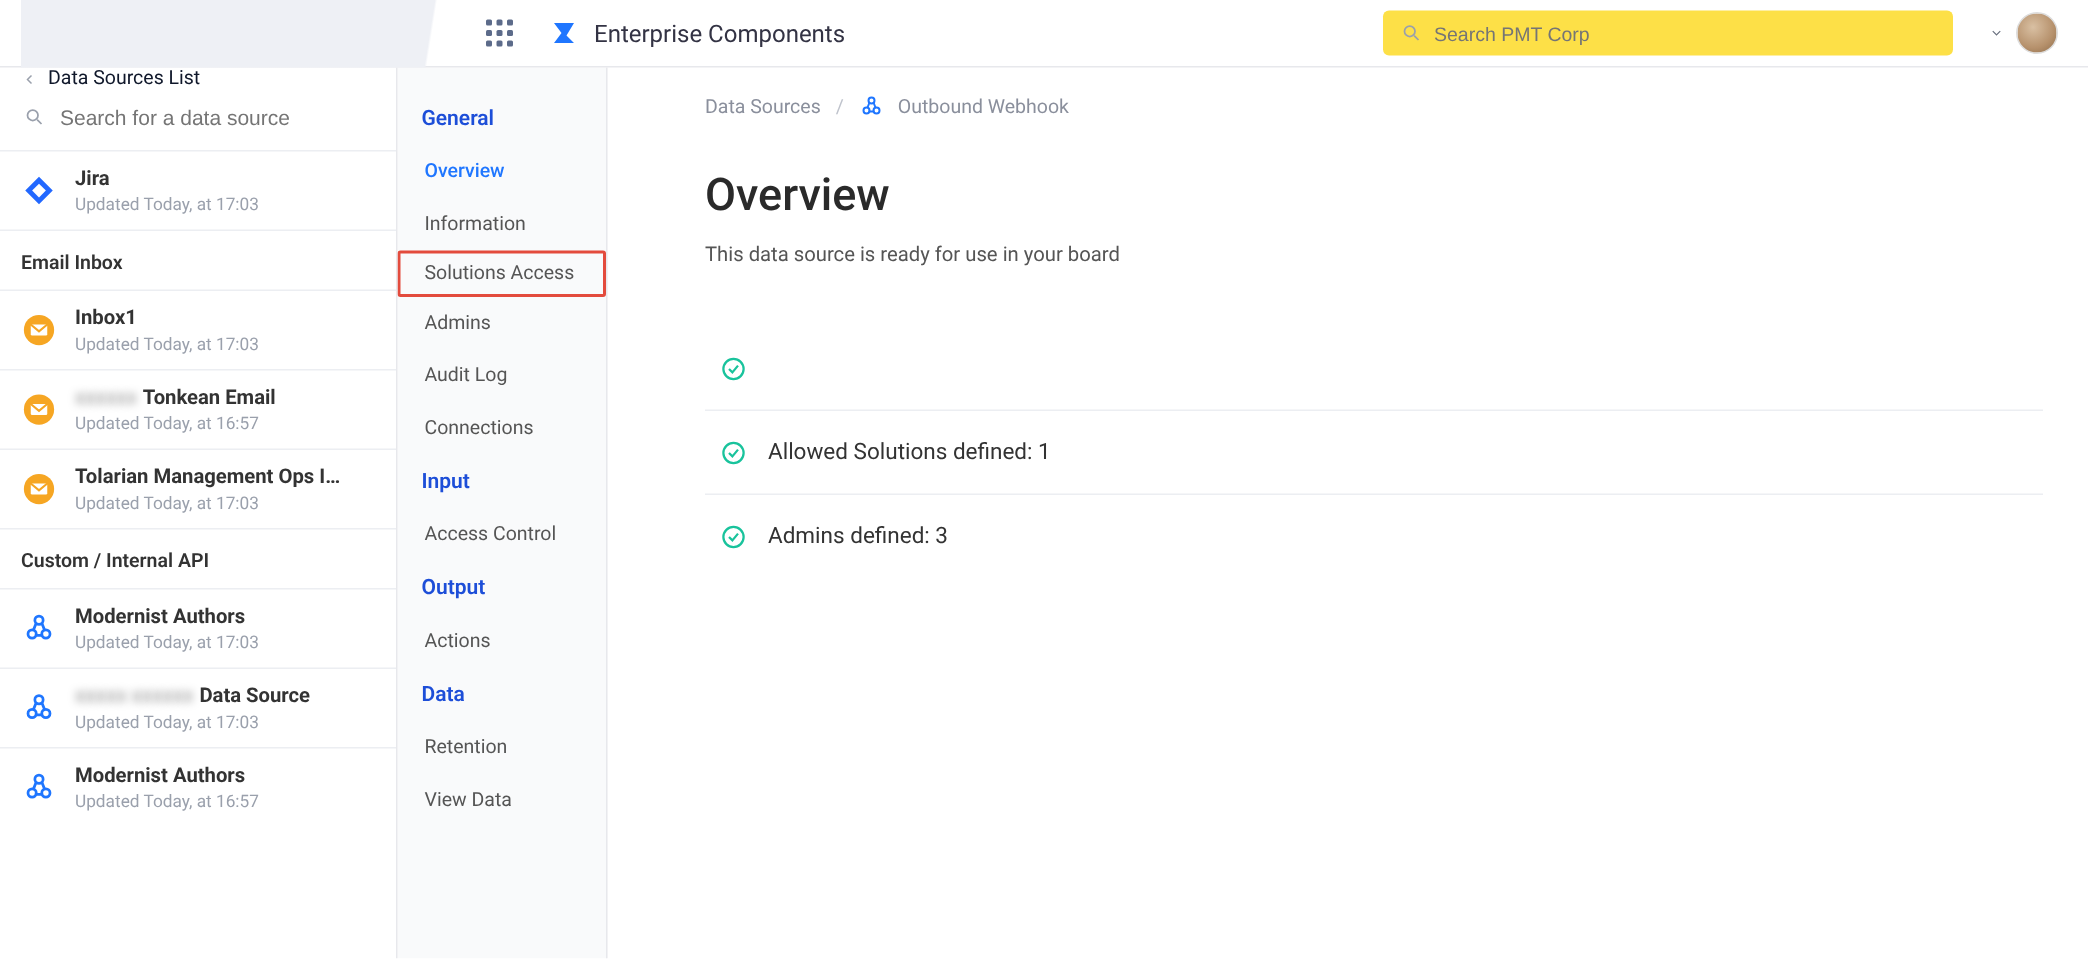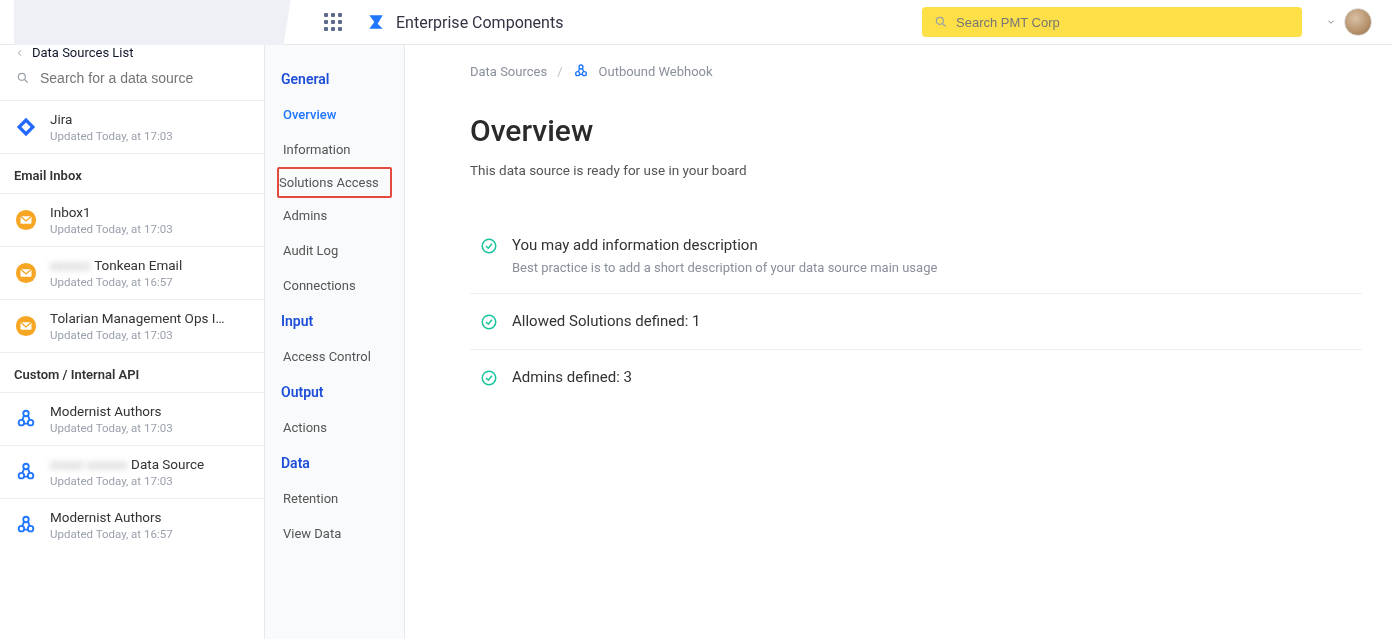--- a/index.html
+++ b/index.html
@@ -28,33 +28,33 @@
   .left { width:265px; border-right:1px solid #e7e8ec; overflow:hidden; position:relative;}
   .left-scroll { padding:0; position:relative;}
   .left h2.panel-title { font-size:18px; font-weight:600; color:#333; padding:30px 16px 20px 16px;}
   .back-link { display:flex; align-items:center; gap:8px; color:#0f172a; font-size:13px; padding:0 16px 10px 16px; cursor:pointer;}
   .back-link svg{flex:none;}
   .left-search { display:flex; align-items:center; gap:10px; padding:0 16px 14px 16px;}
   .left-search input{ border:none;outline:none;font-size:14px;color:#6b7280;width:100%;}
   .left-search svg{flex:none;}
   .list-item { display:flex;align-items:center; gap:12px; padding:10px 14px; border-top:1px solid #eceef2; cursor:pointer;}
   .list-item .icon { width:24px;height:24px; flex:none; display:flex;align-items:center;justify-content:center;}
-  .list-item .texts .name{ font-size:13.5px; color:#333; display:flex; align-items:center; gap:4px;}
+  .list-item .texts .name{ font-size:13.5px; color:#333; display:flex; align-items:center; gap:4px;font-weight:bold;}
   .list-item .texts .sub{ font-size:11.5px; color:#9aa0ac; margin-top:2px;}
   .section-label { font-size:13px; font-weight:600; color:#333; padding:14px 14px 10px 14px; border-top:1px solid #eceef2;}
   .blur{ color:transparent; text-shadow:0 0 6px #aaa; user-select:none;}
   .left-scrollbar{ position:absolute; right:-6px; top:200px; width:6px; height:300px; background:#d9dbe0; border-radius:3px;}
 
   
   .mid { width:140px; background:#f9fafb; border-right:1px solid #e7e8ec; padding:26px 0 0 0;}
   .mid .group-title{ font-size:14px;font-weight:600;color:#1d4ed8;padding:0 16px 10px 16px; margin-top:10px;}
   .mid .group-title.first{margin-top:0;}
   .mid .nav-item{ font-size:13px;color:#555;padding:8px 16px; cursor:pointer; display:block; border:2px solid transparent;}
   .mid .nav-item.active{ color:#1f76ff; font-weight:500;}
-  .mid .nav-item.highlight{ border:2px solid #e34b3d; border-radius:2px; margin:0 12px; padding:6px 0;}
+  .mid .nav-item.highlight{ border:2px solid #e34b3d; border-radius:2px; margin:0 0; padding:6px 16px;}
 
   
   .main { flex:1; padding:18px 30px 0 65px; overflow:auto;}
   .breadcrumb{ display:flex;align-items:center;gap:10px;font-size:13px;color:#8a8f9c;}
   .breadcrumb a{ color:#8a8f9c; text-decoration:none; cursor:pointer;}
   .breadcrumb .sep{ color:#bfc3cc;}
   .bc-icon{ width:16px;height:16px;}
   h1.page-title{ font-size:30px; font-weight:500; color:#2a2a2a; margin-top:34px;}
   .page-sub{ font-size:13.5px;color:#555;margin-top:14px;}
   .checks{ margin-top:40px;}
@@ -265,24 +265,20 @@
 
     <h1 class="page-title">Overview</h1>
     <div class="page-sub">This data source is ready for use in your board</div>
 
     <div class="checks">
       <div class="check-row">
         <svg class="check-icon" viewBox="0 0 24 24" fill="none">
             <circle cx="12" cy="12" r="9" stroke="#19c39c" stroke-width="2"></circle>
             <path d="M8 12 l3 3 l5 -6" stroke="#19c39c" stroke-width="2" fill="none"></path>
           </svg>
-        <div>
-          <div class="check-title">You may add information description</div>
-          <div class="check-sub">Best practice is to add a short description of your data source main usage</div>
-        </div>
       </div>
       <div class="check-row">
         <svg class="check-icon" viewBox="0 0 24 24" fill="none">
             <circle cx="12" cy="12" r="9" stroke="#19c39c" stroke-width="2"></circle>
             <path d="M8 12 l3 3 l5 -6" stroke="#19c39c" stroke-width="2" fill="none"></path>
           </svg>
         <div>
           <div class="check-title">Allowed Solutions defined: 1</div>
         </div>
       </div>

